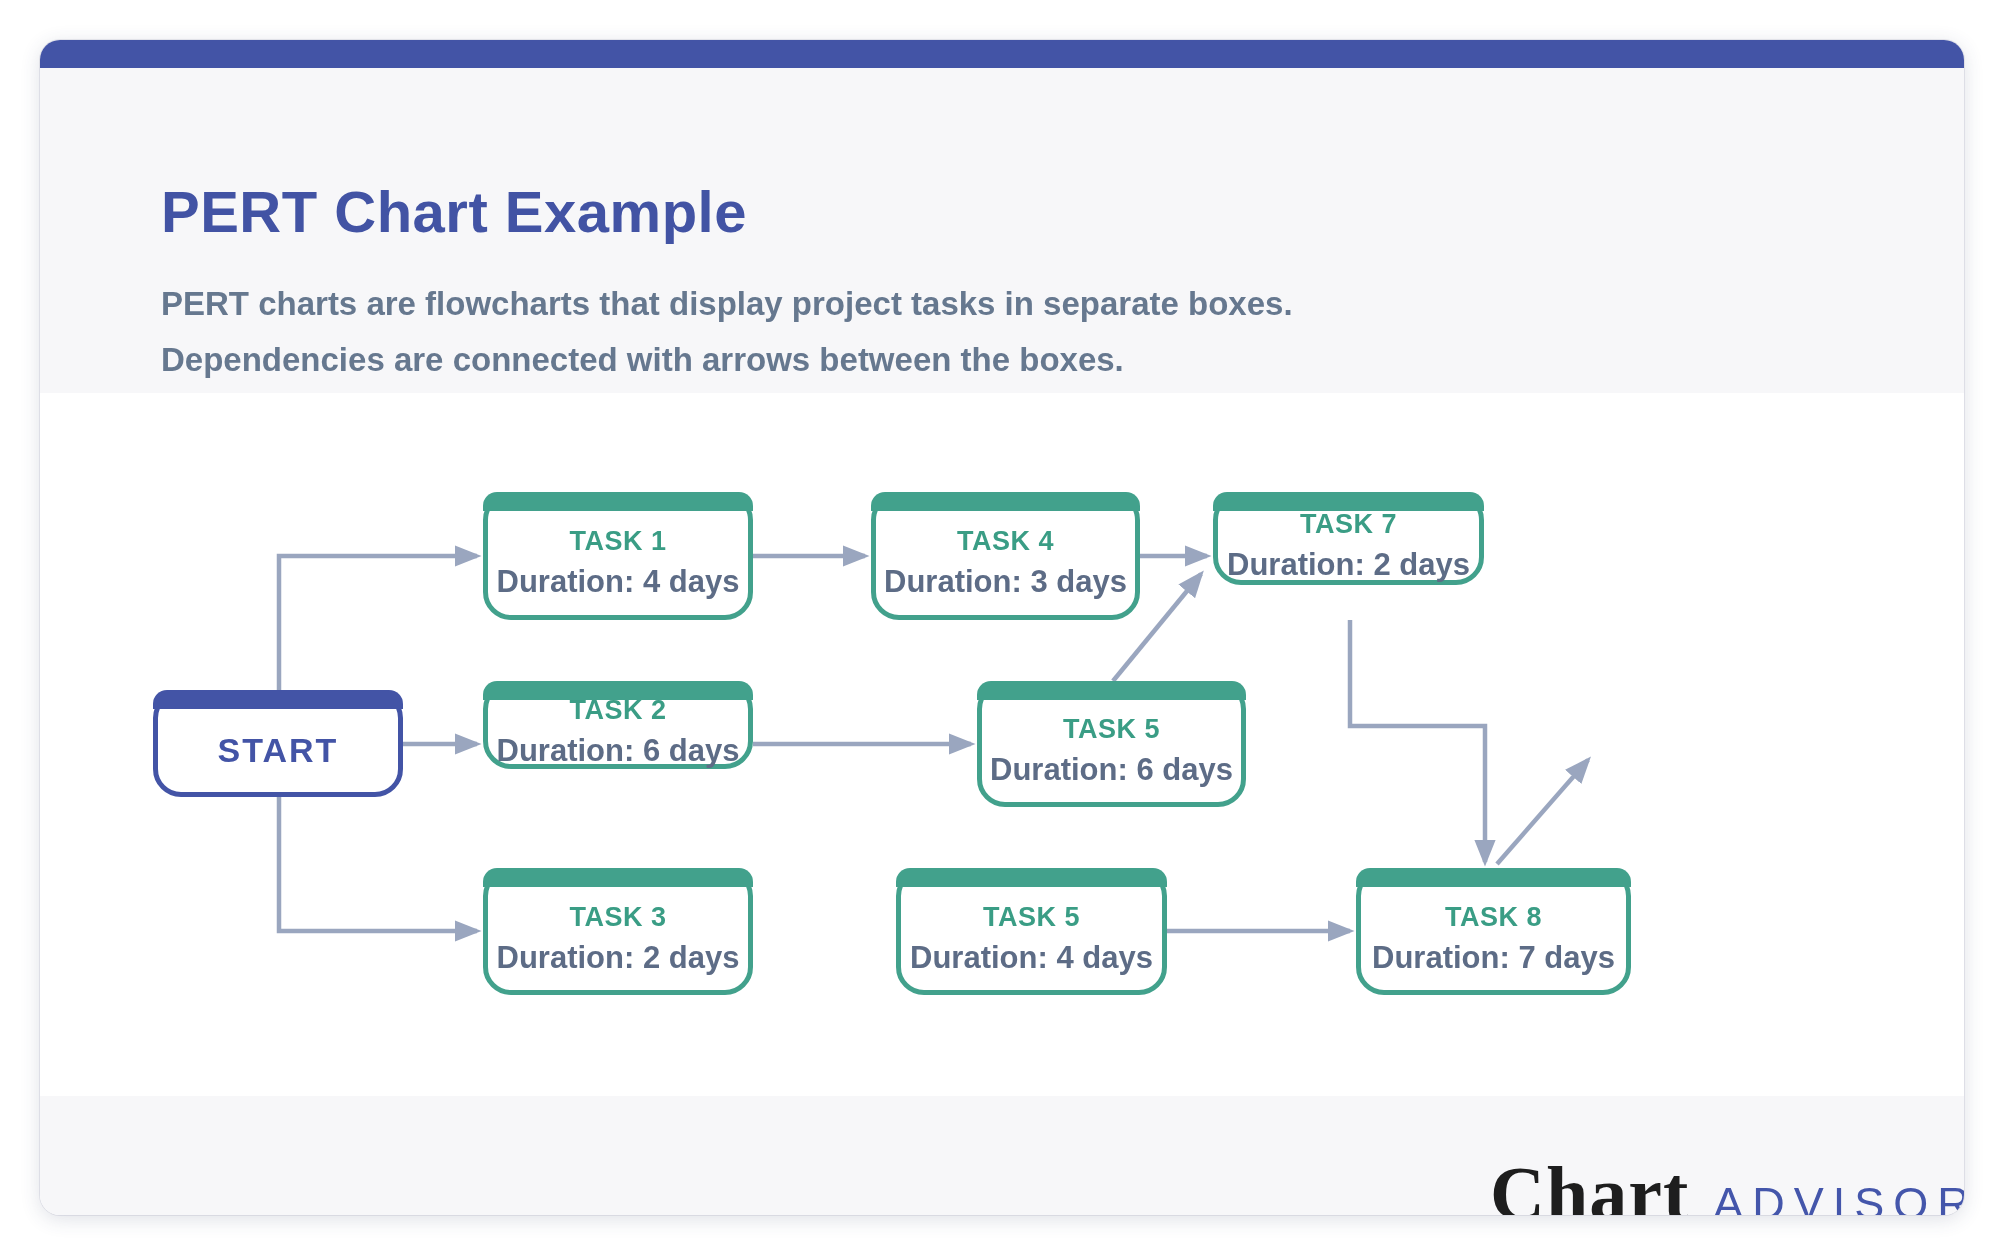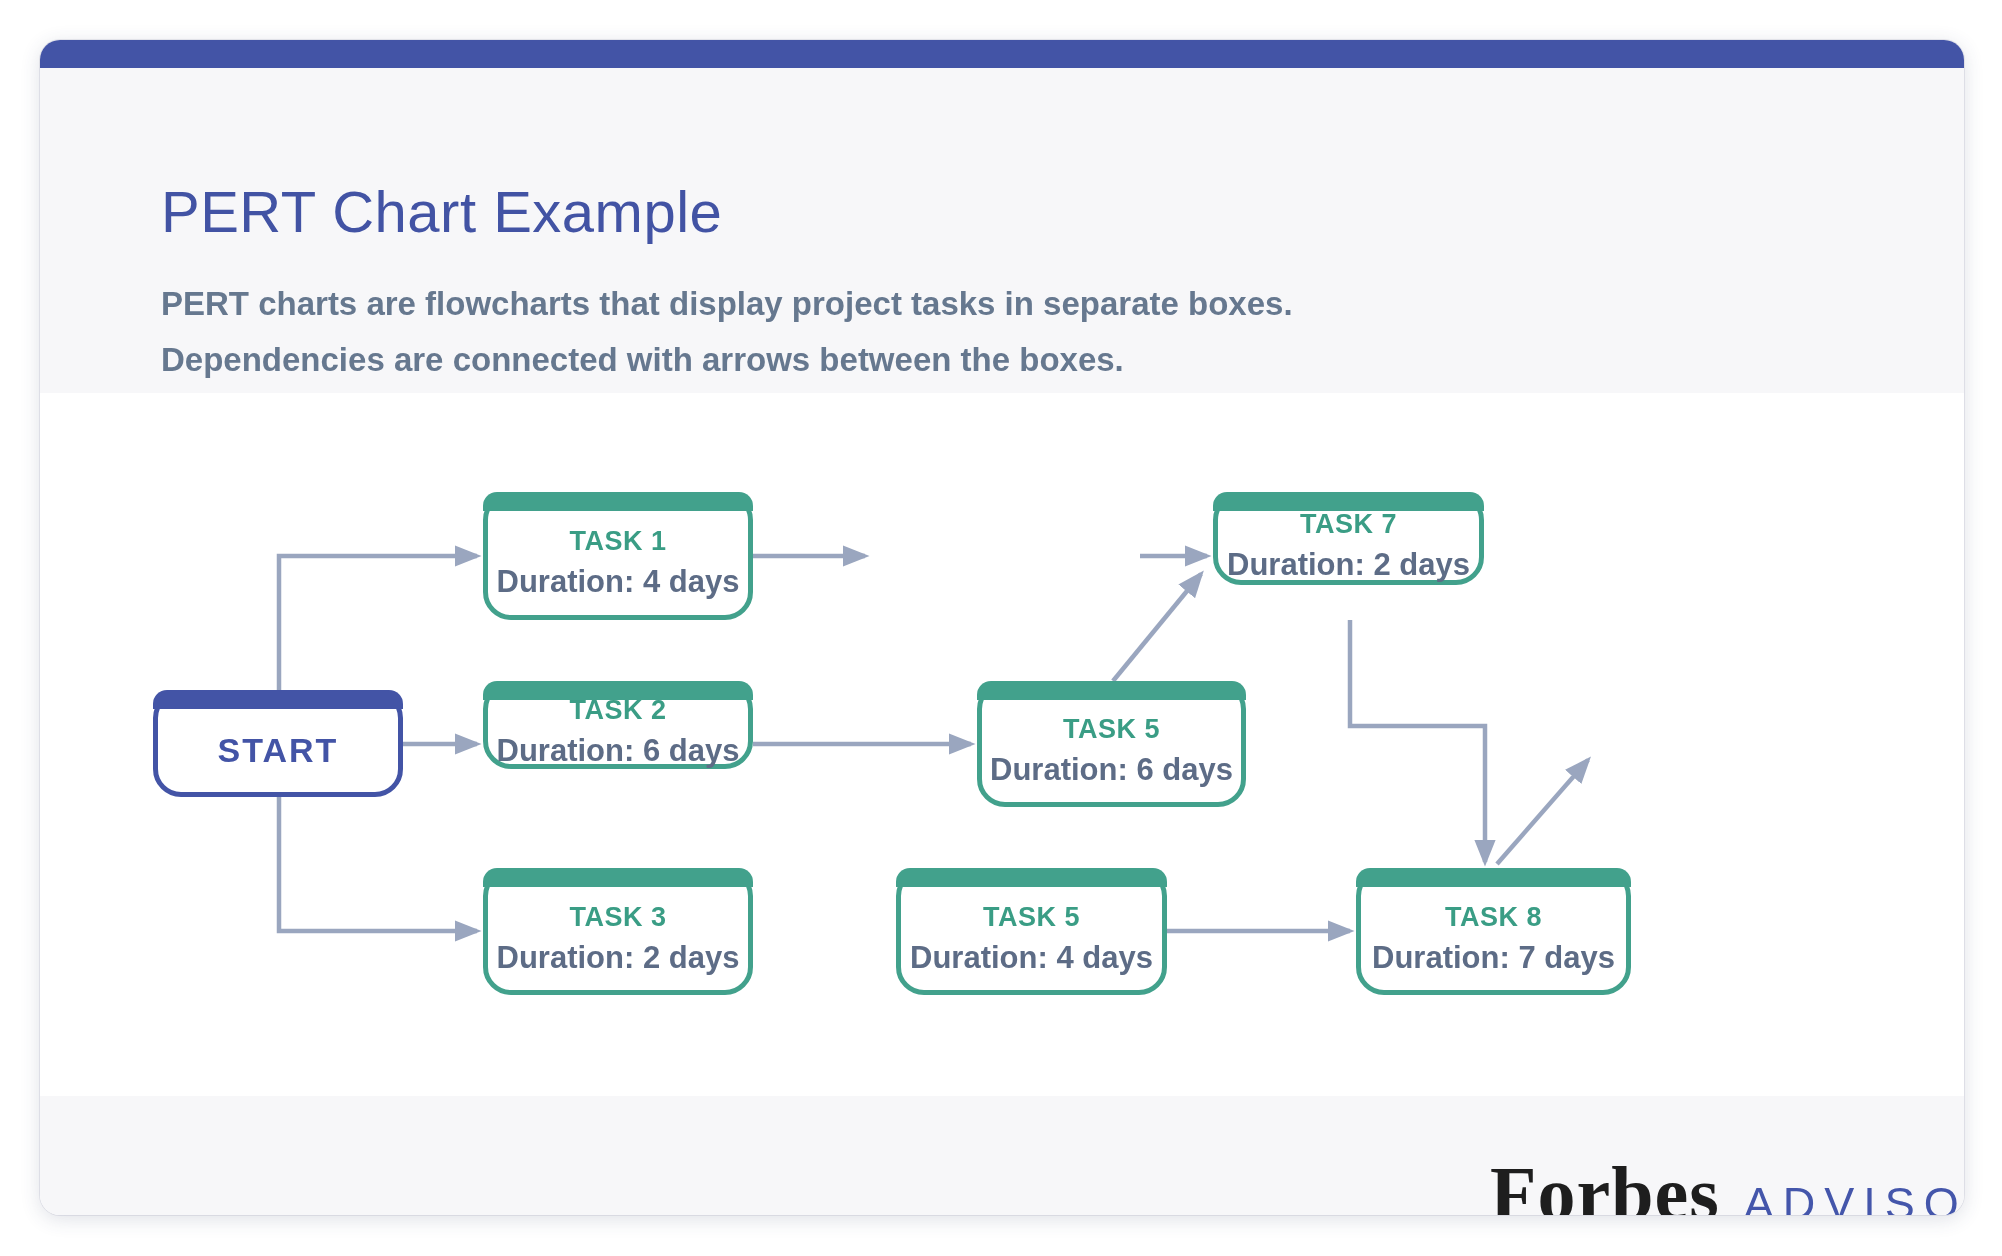--- a/index.html
+++ b/index.html
@@ -8,21 +8,21 @@
 
   
   .card { position:absolute; left:40px; top:40px; width:1924px; height:1175px;
           background:#ffffff; border-radius:20px; overflow:hidden;
           box-shadow:0 4px 20px rgba(50,60,100,.16), 0 0 0 1px #ececf1; }
   .topbar { position:absolute; left:0; top:0; width:100%; height:28px; background:#4354a6; }
   .band-header { position:absolute; left:0; top:28px; width:100%; height:325px; background:#f7f7f9; }
   .band-footer { position:absolute; left:0; top:1056px; width:100%; height:119px; background:#f7f7f9; }
 
   
-  .title { position:absolute; left:121px; top:140px; font-size:58px; font-weight:400;
+  .title { position:absolute; left:121px; top:140px; font-size:58px; font-weight:700;
            color:#4253a4; letter-spacing:.5px; line-height:64px; }
   .subtitle { position:absolute; left:121px; top:236px; font-size:33px; font-weight:700;
               color:#66788f; line-height:56px; }
 
   
   .brandrow { position:absolute; left:1450px; top:1110px; display:flex; align-items:baseline; gap:24px; }
   .forbes { font-family:"Liberation Serif", serif; font-size:76px; font-weight:700; color:#1e1e1e; letter-spacing:1px; }
   .advisor { font-size:45px; font-weight:500; color:#4456ab; letter-spacing:9px; }
 
   
@@ -50,21 +50,21 @@
     <div class="band-header"></div>
     <div class="band-footer"></div>
 
     <div class="title">PERT Chart Example</div>
     <div class="subtitle">
       <div>PERT charts are flowcharts that display project tasks in separate boxes.</div>
       <div>Dependencies are connected with arrows between the boxes.</div>
     </div>
 
     <div class="brandrow">
-      <span class="forbes">Forbes</span>
+      <span class="forbes">Chart</span>
       <span class="advisor">ADVISOR</span>
     </div>
   </div>
 
   <div class="flow">
     <svg id="edge-svg" width="2002" height="1256" viewBox="0 0 2002 1256">
       <defs>
         <marker id="arrowhead" markerUnits="strokeWidth" markerWidth="6" markerHeight="4.8" refX="5" refY="2.4" orient="auto">
           <path d="M0,0 L6,2.4 L0,4.8 z" fill="#9aa6bf"></path>
         </marker>
@@ -81,20 +81,25 @@
         <path d="M1497,864 L1588,760" fill="none" stroke="#9aa6bf" stroke-width="4.5" marker-end="url(#arrowhead)"></path>
       </svg>
   <div class="node blue" style="left: 153px; top: 690px; width: 250px; height: 107px;">
         <div class="strip"></div>
         <div class="label">START</div>
       </div>
       <div class="node green" style="left: 483px; top: 492px; width: 270px; height: 128px;">
         <div class="strip"></div>
         <div class="label">TASK 1</div>
         <div class="duration">Duration: 4 days</div>
+      </div>
+      <div class="node green" style="left: 871px; top: 492px; width: 269px; height: 128px;">
+        <div class="strip"></div>
+        <div class="label">TASK 4</div>
+        <div class="duration">Duration: 3 days</div>
       </div>
       <div class="node green" style="left: 1213px; top: 492px; width: 271px; height: 93px;">
         <div class="strip"></div>
         <div class="label">TASK 7</div>
         <div class="duration">Duration: 2 days</div>
       </div>
       <div class="node green" style="left: 483px; top: 681px; width: 270px; height: 88px;">
         <div class="strip"></div>
         <div class="label">TASK 2</div>
         <div class="duration">Duration: 6 days</div>

